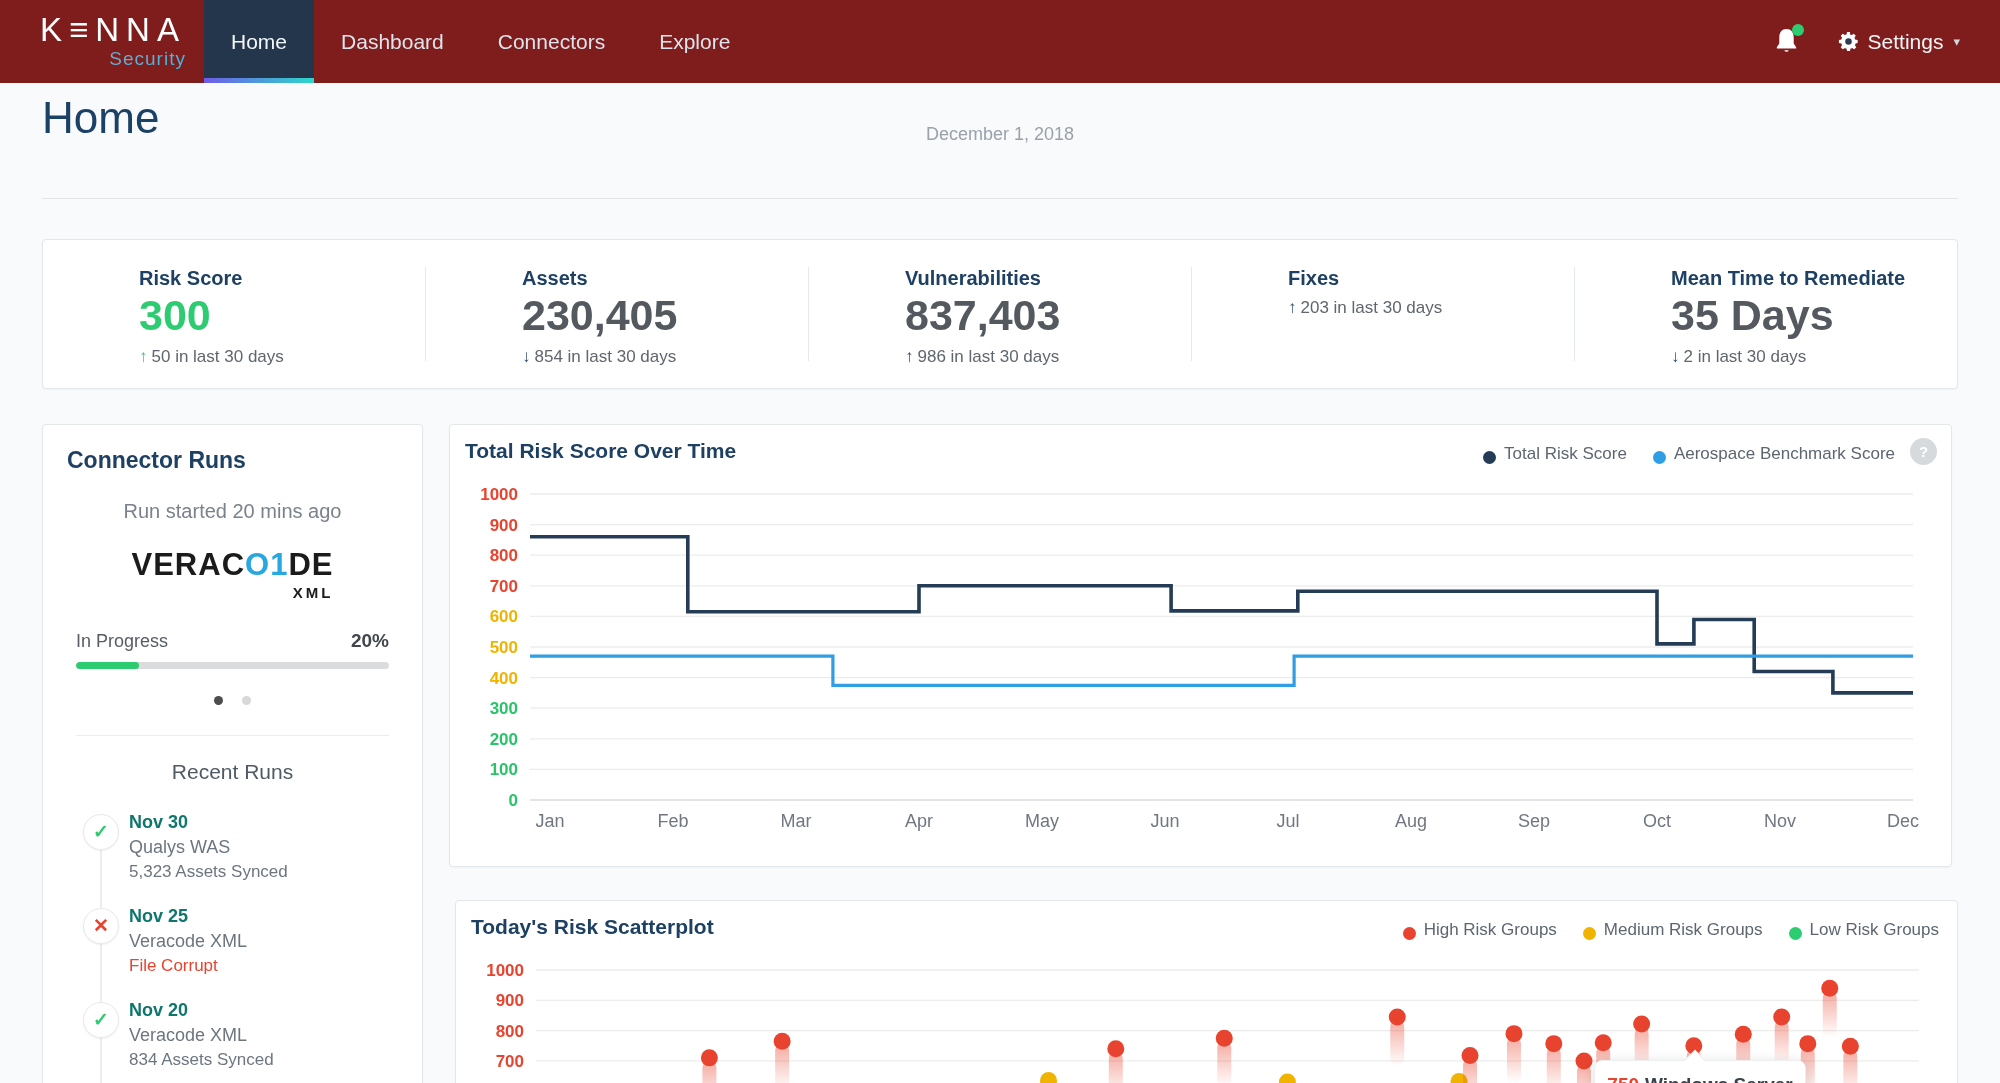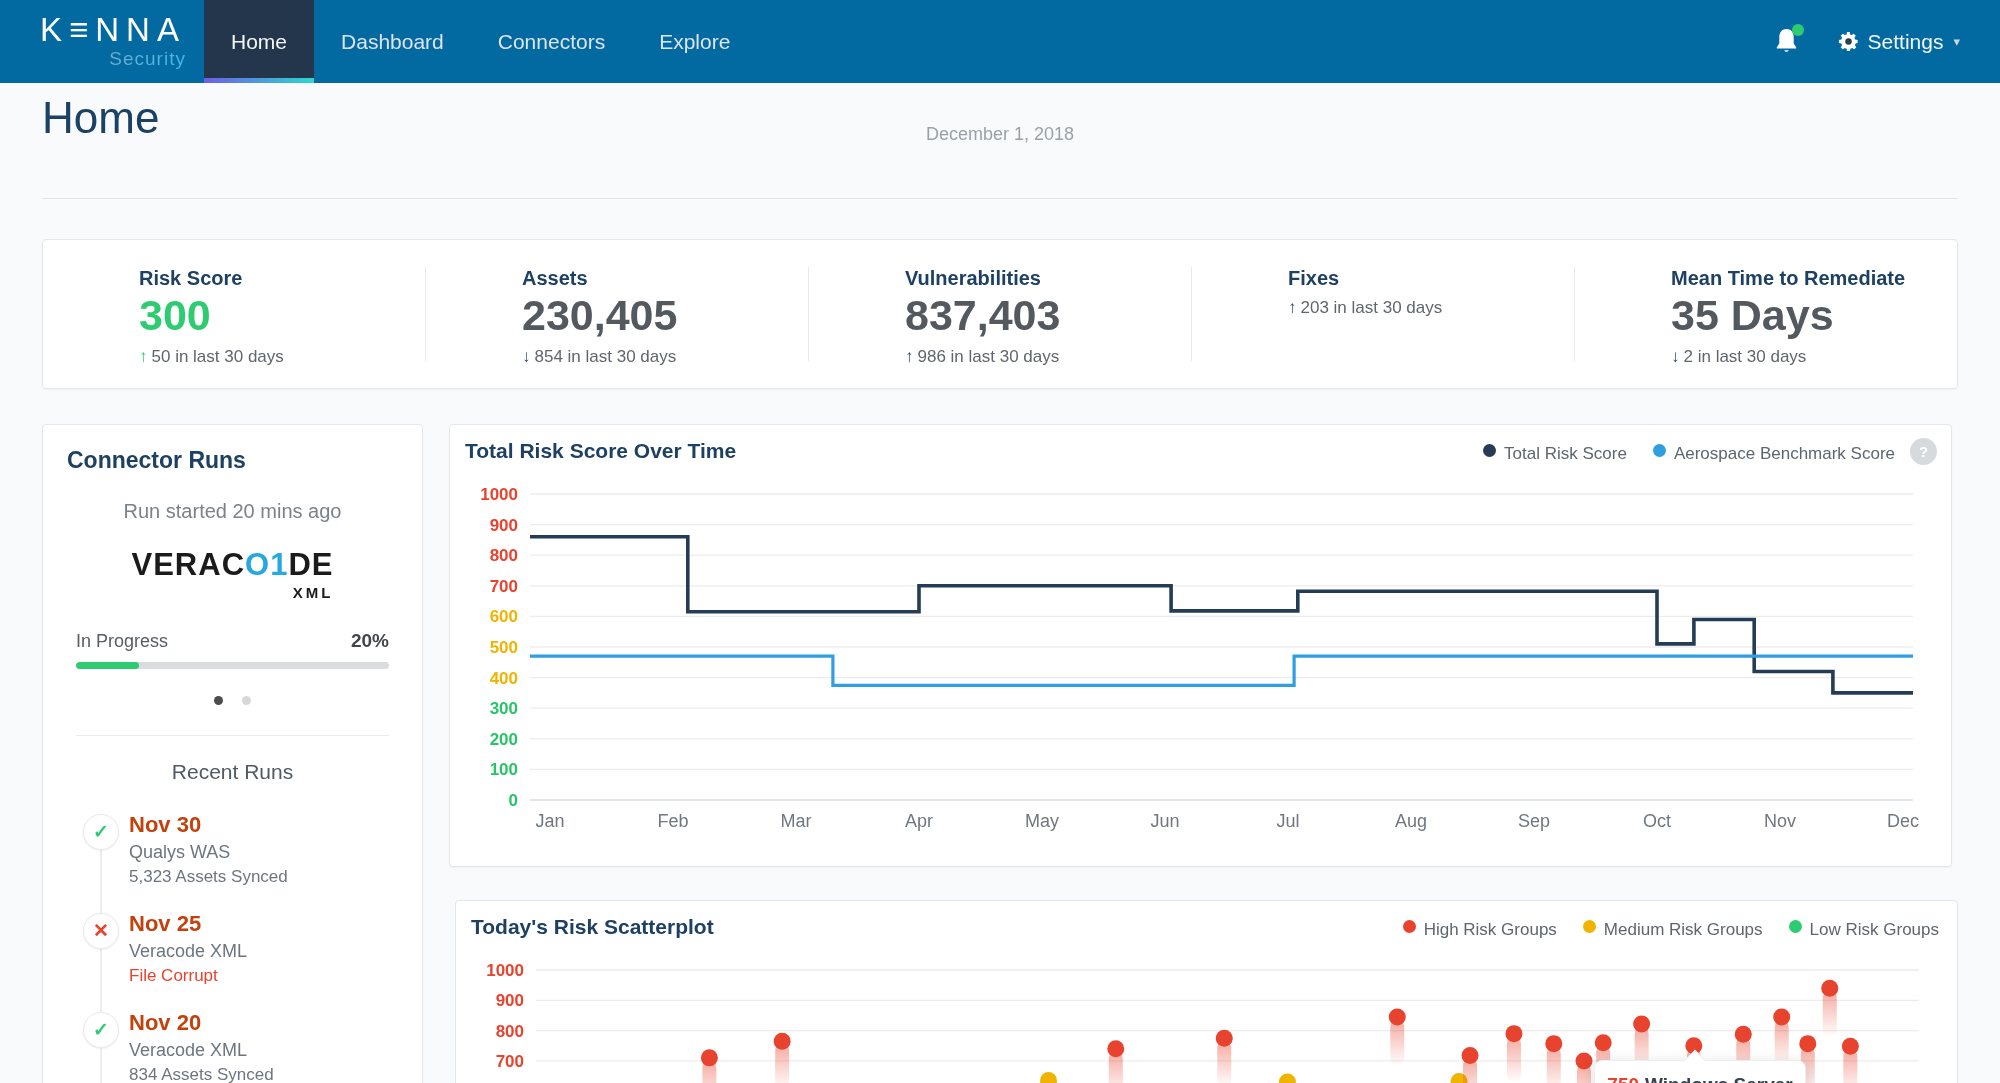--- a/index.html
+++ b/index.html
@@ -1,21 +1,21 @@
 <!DOCTYPE html>
 <html><head>
 <meta charset="utf-8">
 <style>
   * { margin:0; padding:0; box-sizing:border-box; }
   html,body { width:2000px; height:1083px; overflow:hidden; }
   body { font-family:"Liberation Sans", sans-serif; background:#f9fafb; position:relative; }
   [data-interactable="true"] { cursor:pointer; }
 
   
-  .nav { position:absolute; left:0; top:0; width:2000px; height:83px; background:#0369a1; z-index:50; }
+  .nav { position:absolute; left:0; top:0; width:2000px; height:83px; background:#7f1d1d; z-index:50; }
   .brand { position:absolute; left:40px; top:11px; }
   .brand-title { font-size:33px; letter-spacing:7px; color:#ffffff; font-weight:normal; }
   .brand-sub { display:block; text-align:right; font-size:19px; margin-top:-1px; letter-spacing:1px;
     background:linear-gradient(90deg,#93a1b5,#41b9e8); -webkit-background-clip:text; background-clip:text; color:transparent; }
   .nav-tabs { position:absolute; left:204px; top:0; height:83px; display:flex; }
   .tab { padding:0 27px; line-height:83px; font-size:21px; color:#dde4eb; position:relative; }
   .tab.active { background:#24364b; color:#f4f7fa; }
   .tab.active::after { content:""; position:absolute; left:0; right:0; bottom:0; height:5px;
     background:linear-gradient(90deg,#6f5ce8,#2bd8cd); }
   .nav-right { position:absolute; right:40px; top:0; height:83px; display:flex; align-items:center; gap:36px; }
@@ -61,33 +61,33 @@
   .cr-divider { margin:26px 33px 0; border-top:1px solid #ececec; }
   .cr-recent-title { text-align:center; margin-top:24px; font-size:21px; color:#4f5a64; }
   .cr-timeline { position:relative; margin-top:16px; }
   .cr-line { position:absolute; left:57px; top:24px; width:2px; height:420px; background:#ededed; }
   .run { position:relative; padding:12px 10px 12px 86px; min-height:86px; }
   .run-icon { position:absolute; left:40px; top:14px; width:36px; height:36px; border-radius:50%;
     background:#fff; border:1px solid #e9e9e9; box-shadow:0 1px 2px rgba(0,0,0,.06);
     text-align:center; line-height:34px; font-size:19px; font-weight:bold; }
   .run-icon.success { color:#2ecc71; }
   .run-icon.error { color:#e8432e; }
-  .run-date { font-size:22px; font-weight:bold; color:#c2410c; }
+  .run-date { font-size:18px; font-weight:bold; color:#0f766e; }
   .run-name { font-size:18px; color:#6d7680; margin-top:4px; }
   .run-detail { font-size:17px; color:#6d7680; margin-top:4px; }
   .run-detail.error { color:#e8432e; }
 
   
   .chart-card-line { left:449px; top:424px; width:1503px; height:443px; }
   .chart-card-scatter { left:455px; top:900px; width:1503px; height:380px; }
   .chart-title { position:absolute; left:15px; top:14px; font-size:21px; font-weight:bold; color:#1d4063; z-index:2; }
   .legend { position:absolute; top:19px; display:flex; align-items:center; gap:26px; font-size:17px; color:#5d6670; z-index:2; }
   .legend-line { right:56px; }
   .legend-scatter { right:18px; }
-  .legend-item { display:flex; align-items:flex-start; gap:8px; }
+  .legend-item { display:flex; align-items:flex-end; gap:8px; }
   .legend-dot { width:13px; height:13px; border-radius:50%; }
   .help-circle { position:absolute; right:14px; top:13px; width:27px; height:27px; border-radius:50%;
     background:#d6dadd; color:#fff; font-size:15px; font-weight:bold; text-align:center; line-height:27px; z-index:2; }
   .chart-svg { position:absolute; left:0; top:0; }
 
   
   .tooltip { position:absolute; left:1138px; top:159px; width:212px; background:#fff; border:1px solid #eceef0;
     border-radius:8px; box-shadow:0 3px 14px rgba(0,0,0,.14); padding:13px 10px 16px; text-align:center;
     font-size:19px; font-weight:bold; white-space:nowrap; z-index:3; }
   .tooltip::before { content:""; position:absolute; top:-8px; left:92px; width:15px; height:15px; background:#fff;

